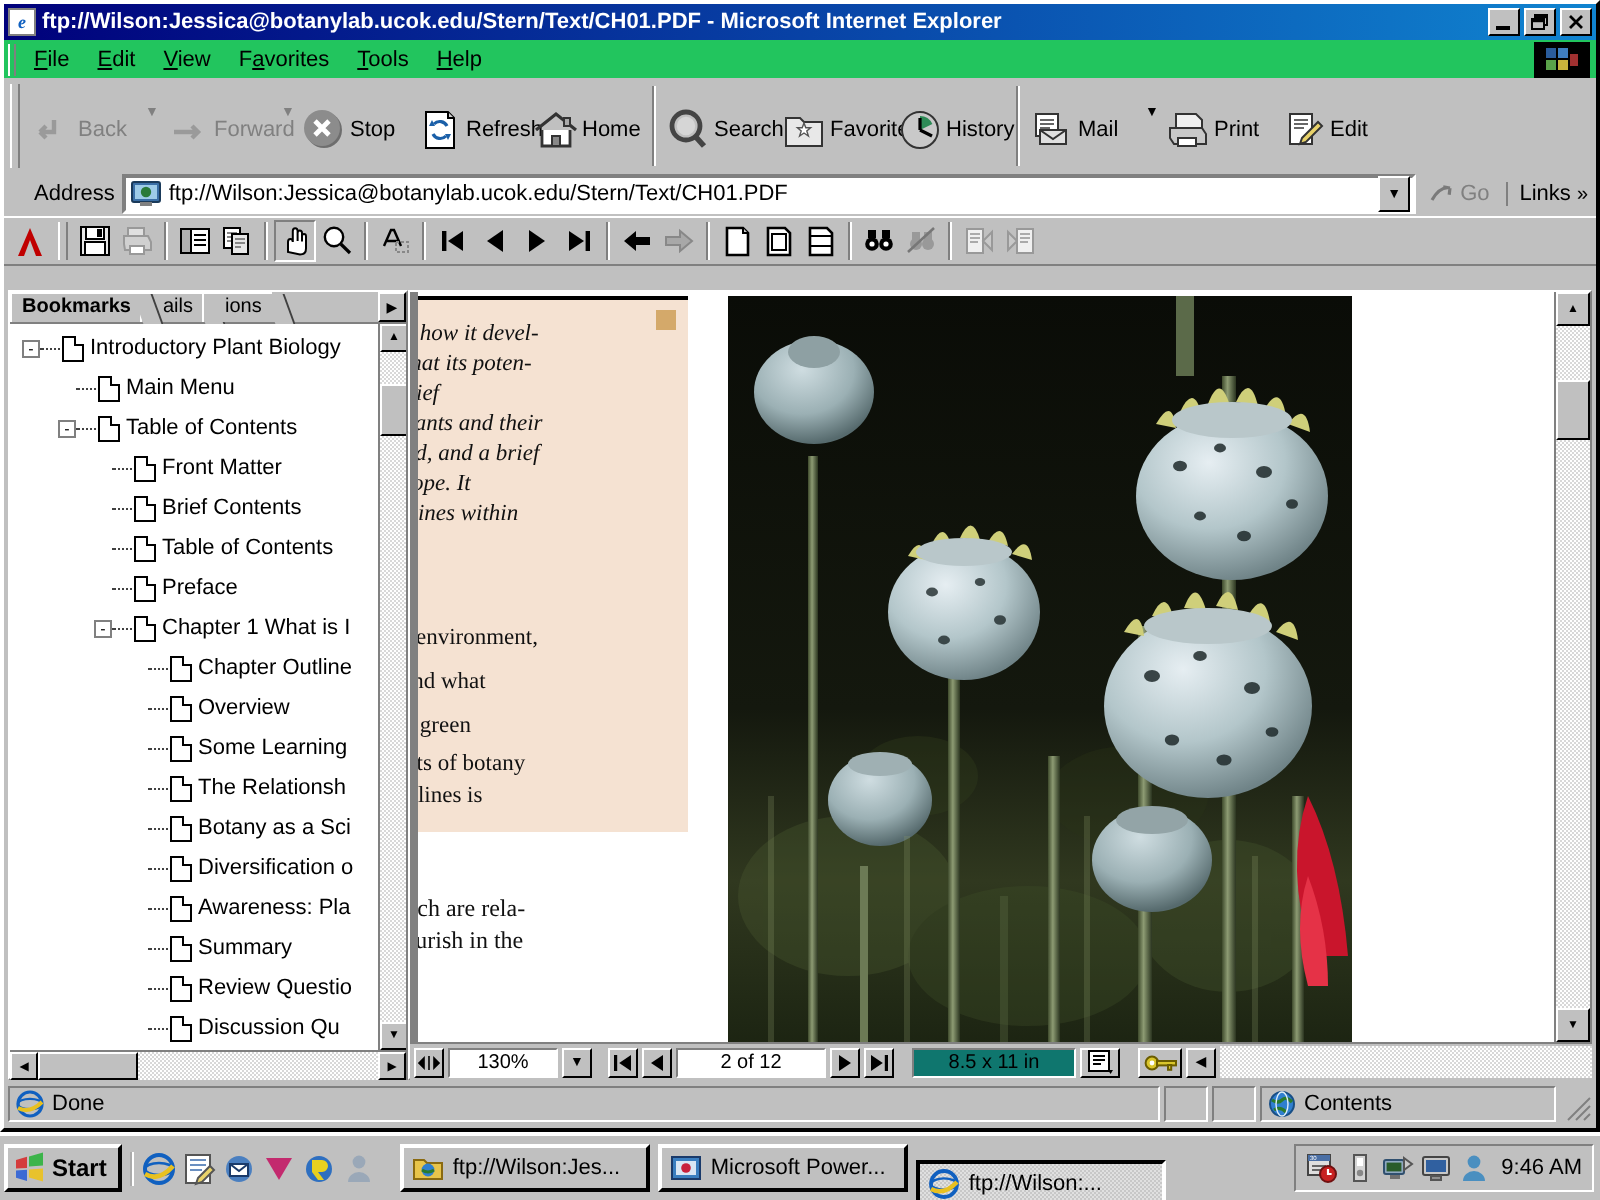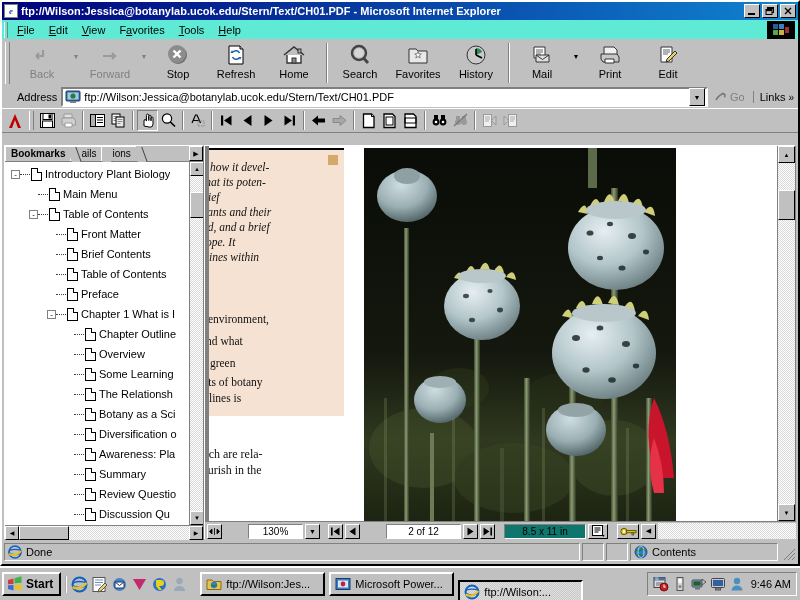--- a/index.html
+++ b/index.html
@@ -38,21 +38,21 @@
   .tbtn {
     width: 16px; height: 14px; background: #c0c0c0;
     border: 1px solid #fff; border-right-color: #000; border-bottom-color: #000;
     color: #000; font-size: 9px; line-height: 11px; text-align: center;
     font-family: "Liberation Sans", sans-serif; font-weight: bold;
     display:flex; align-items:center; justify-content:center;
   }
   
   .menubar {
     height: 20px; display: flex; align-items: center;
-    background: #5eead4;
+    background: #22c55e;
     border-bottom: 1px solid #c0c0c0;
     position: relative;
   }
   .menubar .grip {
     width: 4px; height: 16px; margin: 0 2px;
     border-left: 1px solid #fff; border-right: 1px solid #808080;
   }
   .menu-item { padding: 2px 7px; font-size: 11px; color: #000; }
   .menu-item u { text-decoration: underline; }
   .ie-logo {
@@ -62,21 +62,21 @@
     overflow: hidden;
   }
   
   .toolbar {
     height: 46px; display: flex; align-items: stretch;
     background: #c0c0c0; padding-left: 2px;
   }
   .tb-grip { width: 5px; margin: 2px 3px 2px 1px;
     border-left: 1px solid #fff; border-right: 1px solid #808080; }
   .tbutton {
-    width: 58px; display: flex; flex-direction: column;
+    width: 58px; display: flex; flex-direction: row;
     align-items: center; justify-content: flex-start;
     padding-top: 3px; font-size: 11px; color: #000;
   }
   .tbutton.dis { color: #808080; }
   .tbutton .lbl { margin-top: 1px; }
   .tb-ico { width: 26px; height: 24px; position: relative; }
   .tb-sep { width: 2px; margin: 3px 3px;
     border-left: 1px solid #808080; border-right: 1px solid #fff; }
   .tb-arrow { width: 10px; display:flex; align-items:flex-start; justify-content:center;
     padding-top:13px; font-size: 7px; color:#808080; }
@@ -178,21 +178,21 @@
   .pdf-bot { font-family:"Liberation Serif", serif; font-size:12px; color:#111;
      line-height:16px; white-space:nowrap;}
   .photo { position:absolute; left:155px; top:2px; width:312px; height:375px;
      background:#0a0d06; overflow:hidden; }
   .pv-scroll-v { position:absolute; right:0; top:0; bottom:18px; width:17px; background:#c0c0c0; }
   .pv-scroll-h { position:absolute; left:0; right:17px; bottom:0; height:17px; background:#c0c0c0;
      display:flex; align-items:center; }
   .pv-corner { position:absolute; right:0; bottom:0; width:17px; height:17px; background:#c0c0c0; }
   .field { height:15px; background:#fff; border:1px solid #808080;
      border-right-color:#fff; border-bottom-color:#fff;
-     display:flex; align-items:center; justify-content:center; font-size:10px;margin-left:24px;}
+     display:flex; align-items:center; justify-content:center; font-size:10px;}
   .gfield { height:15px; background:#0f766e; border:1px solid #808080;
      border-right-color:#fff; border-bottom-color:#fff;
      display:flex; align-items:center; justify-content:center; font-size:10px;}
   .mini { width:15px; height:15px; background:#c0c0c0;
      border:1px solid #fff; border-right-color:#000; border-bottom-color:#000;
      display:flex; align-items:center; justify-content:center; font-size:7px; flex:0 0 auto;}
   
   .ie-status { position:absolute; left:2px; right:2px; bottom:2px; height:20px; display:flex;
      align-items:center; background:#c0c0c0; }
   .st-pane { height:18px; border:1px solid #808080; border-right-color:#fff;

